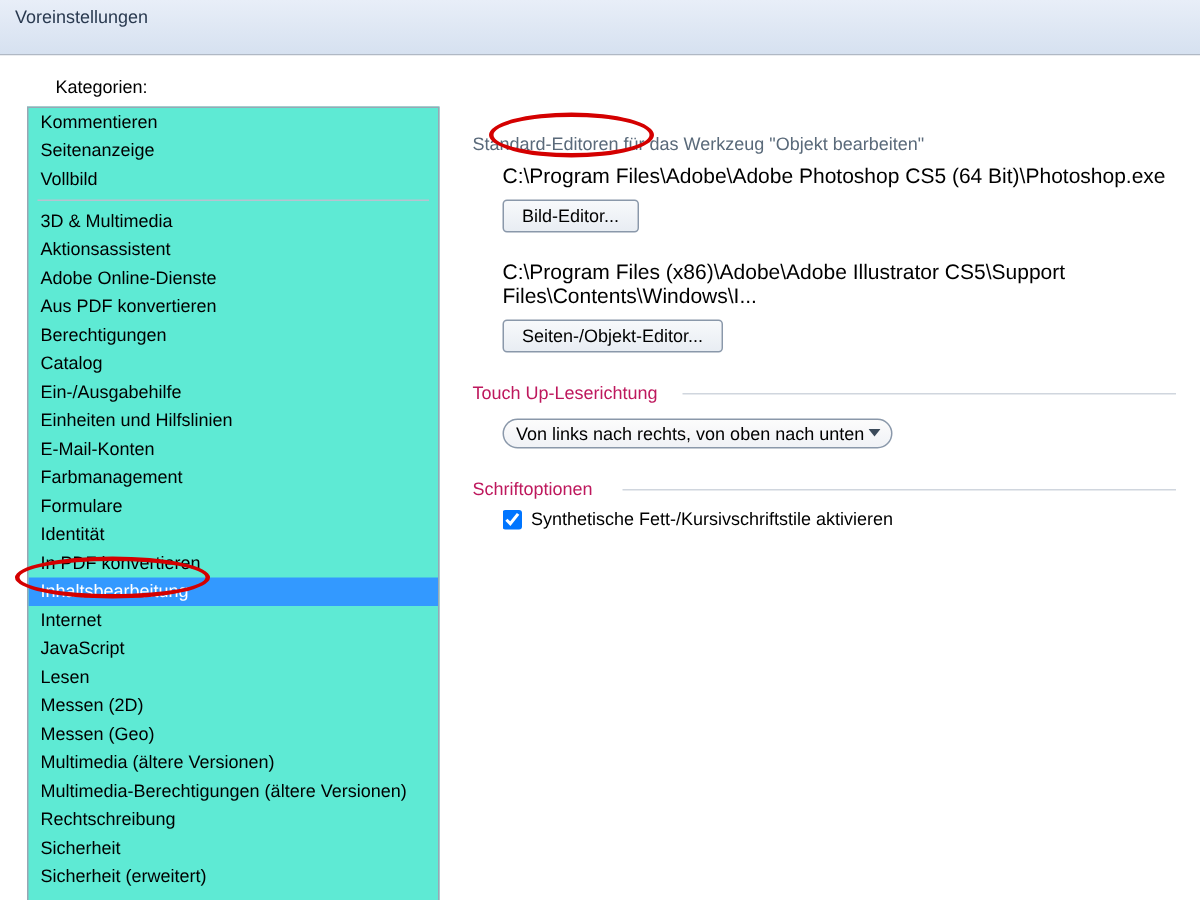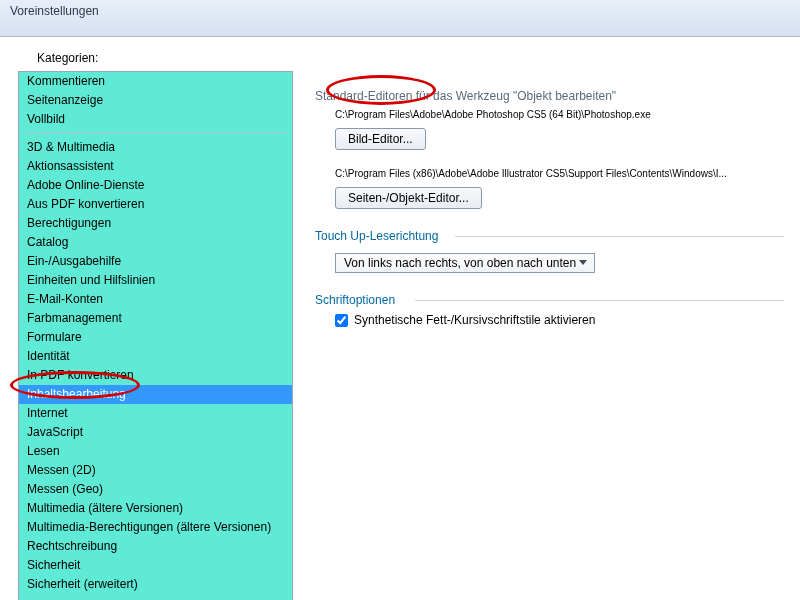--- a/index.html
+++ b/index.html
@@ -67,55 +67,55 @@
     margin-top: 38px;
   }
   .group-label {
     color: #5a6a7a;
     font-size: 12px;
     margin-bottom: 4px;
     position: relative;
   }
   .group-line {
     position: relative;
-    color: #0369a1;
+    color: #be185d;
     font-size: 12px;
     margin-top: 18px;
     margin-bottom: 6px;
   }
   .group-line::after {
     content: "";
     position: absolute;
     left: var(--txtw,130px);
     right: -4px;
     top: 50%;
     height: 1px;
     background: #d0d6de;
   }
   .path-text {
-    font-size: 10px;
+    font-size: 14px;
     color: #000;
     margin: 6px 0 6px 20px;
   }
   .btn {
     display: inline-block;
     background: linear-gradient(to bottom, #f7f9fb 0%, #e8edf3 100%);
     border: 1px solid #8a98aa;
     border-radius: 3px;
     padding: 3px 12px;
     font-size: 12px;
     margin: 2px 0 2px 20px;
     cursor: pointer;
   }
   .select-box {
     display: inline-flex;
     align-items: center;
     border: 1px solid #8a98aa;
     background: linear-gradient(to bottom, #fcfcfc 0%, #f0f2f6 100%);
-    border-radius: 0;
+    border-radius: 10px;
     padding: 2px 4px 2px 8px;
     font-size: 12px;
     margin: 4px 0 2px 20px;
     min-width: 260px;
     cursor: pointer;
   }
   .select-caret {
     margin-left: auto;
     width: 14px;
     display: inline-flex;

